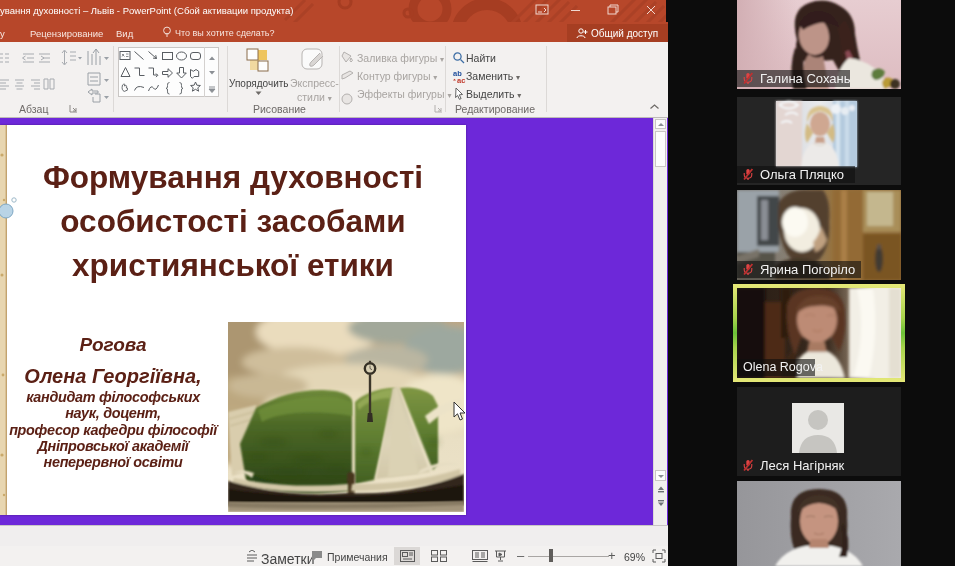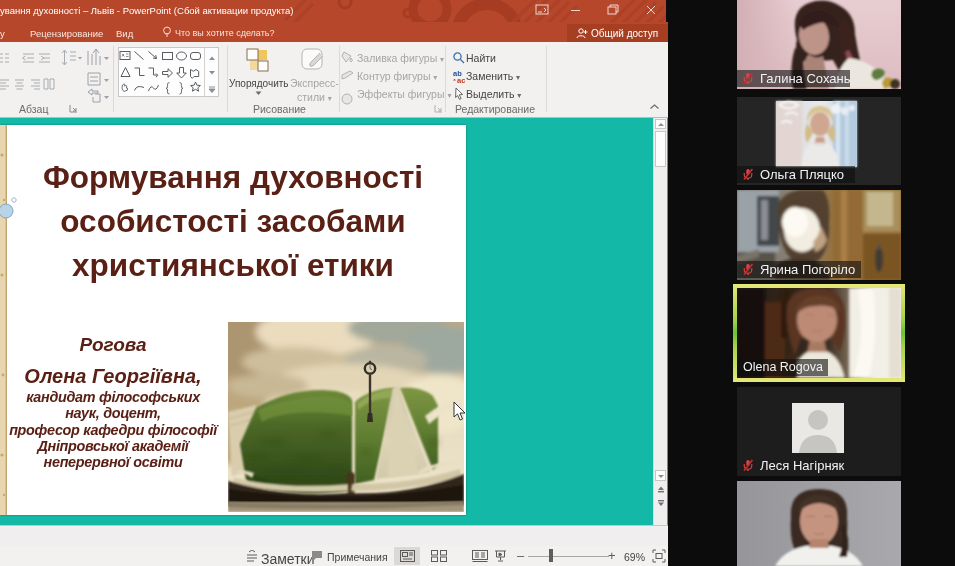--- a/index.html
+++ b/index.html
@@ -16,21 +16,21 @@
   .tab { position:absolute; top:6px; color:#f7e6e0; font-size:9.5px; white-space:nowrap; }
   #share { position:absolute; left:567px; top:2px; width:101px; height:18px; background:#a63e22; color:#fff; font-size:10px; padding-top:4px; padding-left:8px; }
 
   #ribbon { position:absolute; left:0; top:42px; width:668px; height:76px; background:#f3f1f0; border-bottom:1px solid #bdbab8; }
   .vsep { position:absolute; top:4px; height:66px; width:1px; background:#dcd9d7; }
   .grplabel { position:absolute; top:61px; font-size:10.5px; color:#6e6a68; }
   .ribtext { position:absolute; font-size:10.5px; color:#444; white-space:nowrap; }
   .ribgray { position:absolute; font-size:10.5px; color:#a8a4a1; white-space:nowrap; }
 
   
-  #slidepane { position:absolute; left:0; top:118px; width:668px; height:407px; background:#14b8a6; }
+  #slidepane { position:absolute; left:0; top:118px; width:668px; height:407px; background:#6d28d9; }
   #slide { position:absolute; left:0; top:7px; width:466px; height:390px; background:#fff; box-shadow:0 0 2px rgba(0,0,0,.35); }
   #band2 { position:absolute; left:0; top:525px; width:668px; height:21px; background:#f0eeee; border-top:1px solid #c9c6c5; }
   #statusbar { position:absolute; left:0; top:546px; width:668px; height:20px; background:#f3f1f0; }
 
   
   #zoombar { position:absolute; left:668px; top:0; width:287px; height:566px; background:#0c0c0c; }
   .tile { position:absolute; left:69px; width:164px; overflow:hidden; background:#6d28d9; }
   .namebar { position:absolute; left:0; bottom:2px; height:17px; background:rgba(15,15,15,0.60);
      color:#f2f2f2; font-size:13px; line-height:17px; white-space:nowrap; }
   .namebar .mic { display:inline-block; width:12px; height:12px; margin:2px 6px 0 5px; vertical-align:top; }
@@ -577,21 +577,21 @@
           <path d="M50 18 Q54 0 80 0 Q106 0 108 24 Q110 48 102 64 L94 48 L64 50 L58 68 Q48 42 50 18 Z" fill="#5a3622"></path>
           <ellipse cx="80" cy="32" rx="20" ry="23" fill="#bd8b74"></ellipse>
           <path d="M60 20 Q68 6 86 8 Q102 10 104 24 Q92 16 80 18 Q66 18 60 26 Z" fill="#66402a"></path>
           <path d="M68 28 q5 -3 10 0 M90 28 q5 -2 8 0" stroke="#9e705c" fill="none" stroke-width="1.2" opacity="0.7"></path>
           <path d="M76 42 q4 3 9 0" stroke="#a06a54" fill="none" stroke-width="1.2" opacity="0.6"></path>
           <path d="M56 90 Q58 64 80 60 Q102 62 108 90 Z" fill="#ece8dc"></path>
           <path d="M56 62 Q64 78 60 90 L44 90 Q46 70 56 62 Z" fill="#3c2817"></path>
           <path d="M72 54 h16 l2 10 h-20 Z" fill="#a87a62"></path>
         </g>
       </svg>
-      <div class="namebar" style="width:91px;padding-left:6px;font-size:12.5px;">Olena Rogova</div>
+      <div class="namebar" style="width:78px;padding-left:6px;font-size:12.5px;">Olena Rogova</div>
     </div>
 
     <div class="tile" style="top:387px;height:89px;background:#1d1d1d;">
       <svg width="164" height="89" viewBox="0 0 164 89">
         <rect width="164" height="89" fill="#1d1d1d"></rect>
         <rect x="55" y="16" width="52" height="50" fill="#e9e8e5"></rect>
         <circle cx="81" cy="33" r="10" fill="#c6c5c1"></circle>
         <path d="M62 66 q2 -18 19 -18 q17 0 19 18 Z" fill="#c6c5c1"></path>
       </svg>
       <div class="namebar" style="width:112px;background:rgba(32,32,32,0.45);"><svg class="mic" viewBox="0 0 13 13">

